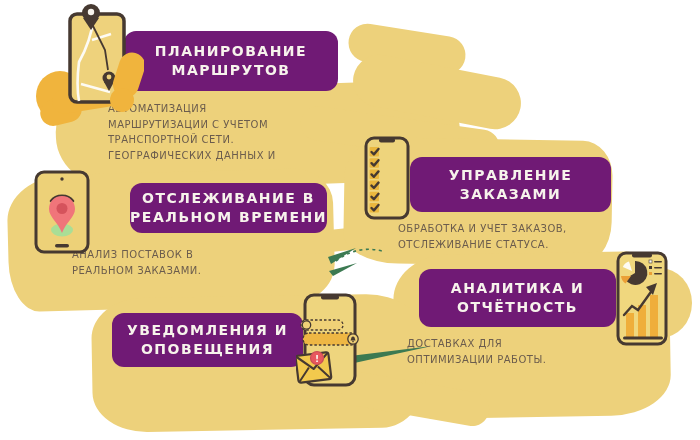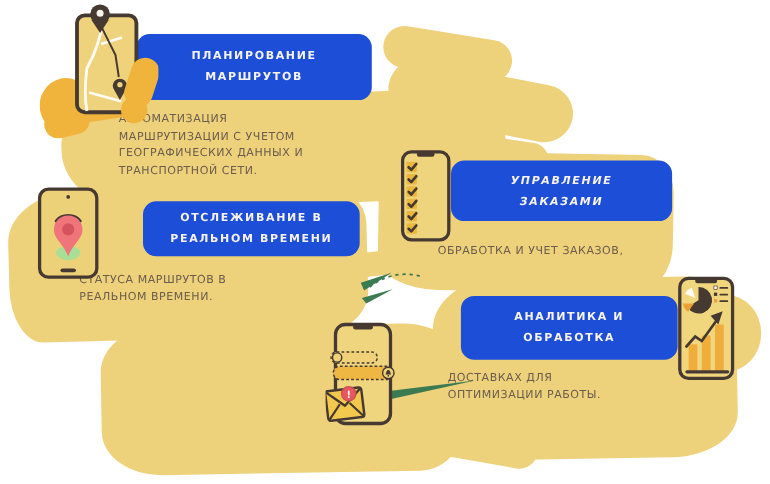--- a/index.html
+++ b/index.html
@@ -23,37 +23,37 @@
     border-radius:55px 45px 60px 40px / 45px 55px 40px 60px; }
   .blob-d-bump { left:628px; top:268px; width:64px; height:70px; border-radius:50%; }
   .blob-e    { left:92px; top:296px; width:334px; height:134px; transform:rotate(-1deg);
     border-radius:50px 60px 45px 55px / 40px 45px 55px 40px; }
   .blob-e-f  { left:340px; top:382px; width:150px; height:34px; border-radius:17px; transform:rotate(10deg); }
 
   .accents { position:absolute; left:0; top:0; z-index:2; pointer-events:none; }
   .icon { position:absolute; z-index:4; }
 
   .title-box {
-    position:absolute; z-index:3; background:#1d4ed8; color:#f7f3ec;
+    position:absolute; z-index:3; background:#701a75; color:#f7f3ec;
     display:flex; flex-direction:column; justify-content:center; align-items:center;
-    font-weight:bold; font-size:10px; line-height:19px; letter-spacing:1.5px;
+    font-weight:bold; font-size:14px; line-height:19px; letter-spacing:1.5px;
     text-align:center; border-radius:12px;
   }
   .title-box div { white-space:nowrap; }
   .desc {
     position:absolute; z-index:3; color:#6b5c4d; font-weight:normal;
     font-size:10px; line-height:15.5px; letter-spacing:0.5px; text-align:left;
   }
   .desc div { white-space:nowrap; }
 
   .tb1 { left:124px; top:31px;  width:214px; height:60px; }
   .d1  { left:108px; top:101px; width:246px; }
   .tb2 { left:85px;  top:183px; width:197px; height:50px;margin-left:45px; }
   .d2  { left:72px;  top:247px; width:222px; }
-  .tb3 { left:410px; top:146px; width:201px; height:55px;font-style:italic; }
+  .tb3 { left:410px; top:157px; width:201px; height:55px; }
   .d3  { left:398px; top:221px; width:226px; }
   .tb4 { left:419px; top:269px; width:197px; height:58px;align-items:center; }
   .d4  { left:407px; top:336px; width:220px; }
   .tb5 { left:112px; top:313px; width:191px; height:54px; }
   .d5  { left:105px; top:378px; width:210px; }
 </style>
 </head>
 <body>
 
 <div class="canvas">
@@ -103,41 +103,41 @@
       <circle cx="86" cy="98" r="12" fill="#f0b43d"></circle>
     </g>
   </svg>
   <div class="title-box tb1">
     <div>ПЛАНИРОВАНИЕ</div>
     <div>МАРШРУТОВ</div>
   </div>
   <div class="desc d1">
     <div>АВТОМАТИЗАЦИЯ</div>
     <div>МАРШРУТИЗАЦИИ С УЧЕТОМ</div>
+    <div>ТРАНСПОРТНОЙ СЕТИ.</div>
     <div>ГЕОГРАФИЧЕСКИХ ДАННЫХ И</div>
-    <div>ТРАНСПОРТНОЙ СЕТИ.</div>
   </div>
 
   <svg class="icon" style="left:34px; top:170px;" width="56" height="84" viewBox="0 0 56 84">
     <rect x="2" y="2" width="52" height="80" rx="8" fill="#edd178" stroke="#463931" stroke-width="3"></rect>
     <circle cx="28" cy="9" r="1.7" fill="#463931"></circle>
     <rect x="21" y="74" width="14" height="3.5" rx="1.75" fill="#463931"></rect>
     <path d="M17,31 C22,24 34,24 39,31" fill="none" stroke="#463931" stroke-width="2.6" stroke-linecap="round"></path>
     <path d="M21.5,36 C25,32 31,32 34.5,36" fill="none" stroke="#463931" stroke-width="2.6" stroke-linecap="round"></path>
     <ellipse cx="28" cy="60" rx="11" ry="6.5" fill="#a9de96"></ellipse>
     <path d="M28,26 C20,26 15,32 15,39 C15,47 24,52 28,63 C32,52 41,47 41,39 C41,32 36,26 28,26 Z" fill="#f0757a"></path>
     <circle cx="28" cy="38.5" r="5.5" fill="#d5535c"></circle>
   </svg>
   <div class="title-box tb2">
     <div>ОТСЛЕЖИВАНИЕ В</div>
     <div>РЕАЛЬНОМ ВРЕМЕНИ</div>
   </div>
   <div class="desc d2">
-    <div>СТАТУСА МАРШРУТОВ В</div>
-    <div>РЕАЛЬНОМ ВРЕМЕНИ.</div>
+    <div>АНАЛИЗ ПОСТАВОК В</div>
+    <div>РЕАЛЬНОМ ЗАКАЗАМИ.</div>
   </div>
 
   <svg class="icon" style="left:364px; top:136px;" width="46" height="84" viewBox="0 0 46 84">
     <rect x="2" y="2" width="42" height="80" rx="8" fill="#eed47c" stroke="#463931" stroke-width="3"></rect>
     <rect x="15" y="2" width="16" height="4.5" rx="2" fill="#463931"></rect>
     <g fill="#eab73f" stroke="none">
       <rect x="5.5" y="11" width="9.5" height="9.5" rx="1"></rect>
       <rect x="5.5" y="22.2" width="9.5" height="9.5" rx="1"></rect>
       <rect x="5.5" y="33.4" width="9.5" height="9.5" rx="1"></rect>
       <rect x="5.5" y="44.6" width="9.5" height="9.5" rx="1"></rect>
@@ -152,20 +152,21 @@
       <path d="M7.5,60.8 l2.4,2.4 l4.6,-5.4"></path>
       <path d="M7.5,72 l2.4,2.4 l4.6,-5.4"></path>
     </g>
   </svg>
   <div class="title-box tb3">
     <div>УПРАВЛЕНИЕ</div>
     <div>ЗАКАЗАМИ</div>
   </div>
   <div class="desc d3">
     <div>ОБРАБОТКА И УЧЕТ ЗАКАЗОВ,</div>
+    <div>ОТСЛЕЖИВАНИЕ СТАТУСА.</div>
   </div>
 
   <svg class="icon" style="left:616px; top:251px;" width="52" height="95" viewBox="0 0 52 95">
     <rect x="2" y="2" width="48" height="91" rx="8" fill="#f0d77e" stroke="#463931" stroke-width="3"></rect>
     <rect x="16" y="2" width="20" height="4.5" rx="2" fill="#463931"></rect>
     <g>
       <path d="M19,22 L19,10 A12,12 0 1 1 9,28 Z" fill="#463931"></path>
       <path d="M16,20 L6.8,16 A10,10 0 0 1 13,10.6 L16,20 Z" fill="#fdfbf4"></path>
       <path d="M15,25 L5,25 A10,10 0 0 0 9.5,32.5 Z" fill="#eb9f35"></path>
     </g>
@@ -183,21 +184,21 @@
       <rect x="34" y="44" width="8" height="42" fill="#efae3b"></rect>
       <rect x="7" y="85.5" width="40" height="3" rx="1.5" fill="#463931"></rect>
     </g>
     <g>
       <path d="M8,64 L16,55 L22,59 L37,38" fill="none" stroke="#463931" stroke-width="2.4" stroke-linecap="round"></path>
       <polygon points="41,32 30,36 37,44" fill="#463931"></polygon>
     </g>
   </svg>
   <div class="title-box tb4">
     <div>АНАЛИТИКА И</div>
-    <div>ОБРАБОТКА</div>
+    <div>ОТЧЁТНОСТЬ</div>
   </div>
   <div class="desc d4">
     <div>ДОСТАВКАХ ДЛЯ</div>
     <div>ОПТИМИЗАЦИИ РАБОТЫ.</div>
   </div>
 
   <svg class="icon" style="left:296px; top:292px;" width="84" height="98" viewBox="0 0 84 98">
     <rect x="9" y="3" width="50" height="90" rx="9" fill="#eed57e" stroke="#463931" stroke-width="3"></rect>
     <rect x="25" y="3" width="18" height="4.5" rx="2" fill="#463931"></rect>
     <g>
@@ -213,14 +214,18 @@
     <g transform="rotate(-7 17 76)">
       <rect x="1" y="62" width="33" height="27" rx="2.5" fill="#f2c94d" stroke="#463931" stroke-width="2.2"></rect>
       <path d="M2,63 L17.5,77 L33,63" fill="none" stroke="#463931" stroke-width="2.2" stroke-linejoin="round"></path>
       <path d="M2,88 L13,75 M33,88 L22,75" fill="none" stroke="#463931" stroke-width="2"></path>
     </g>
     <g>
       <circle cx="21" cy="66" r="6.5" fill="#e8575e" stroke="#c94f57" stroke-width="1.2"></circle>
       <text x="21" y="69.5" text-anchor="middle" font-size="9" font-weight="bold" fill="#fdfbf4" font-family="DejaVu Sans, sans-serif">!</text>
     </g>
   </svg>
+  <div class="title-box tb5">
+    <div>УВЕДОМЛЕНИЯ И</div>
+    <div>ОПОВЕЩЕНИЯ</div>
+  </div>
 
 </div>
 
 </body></html>

